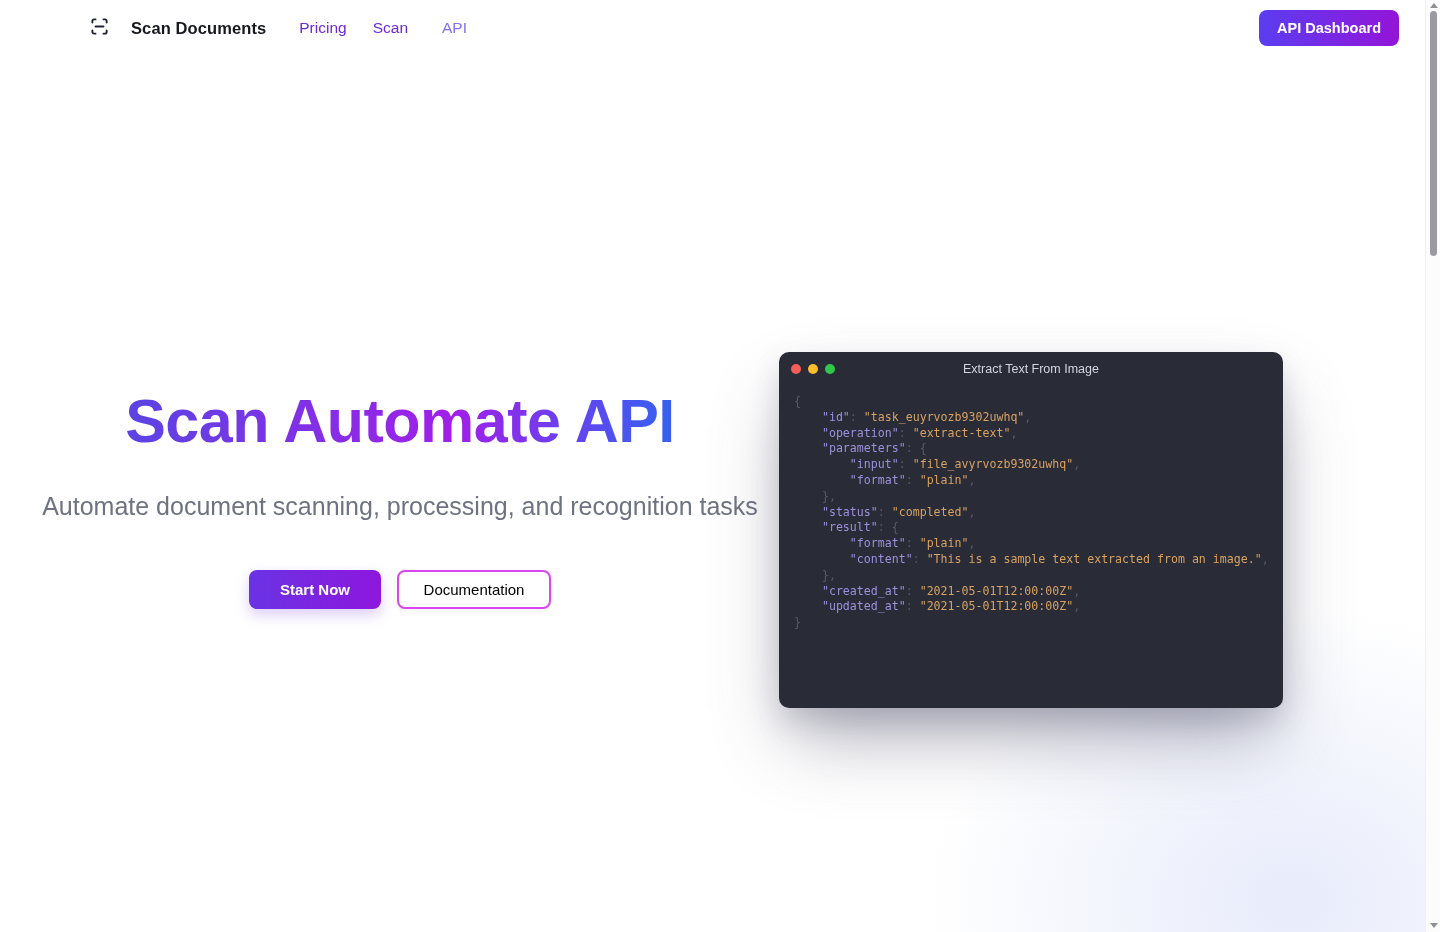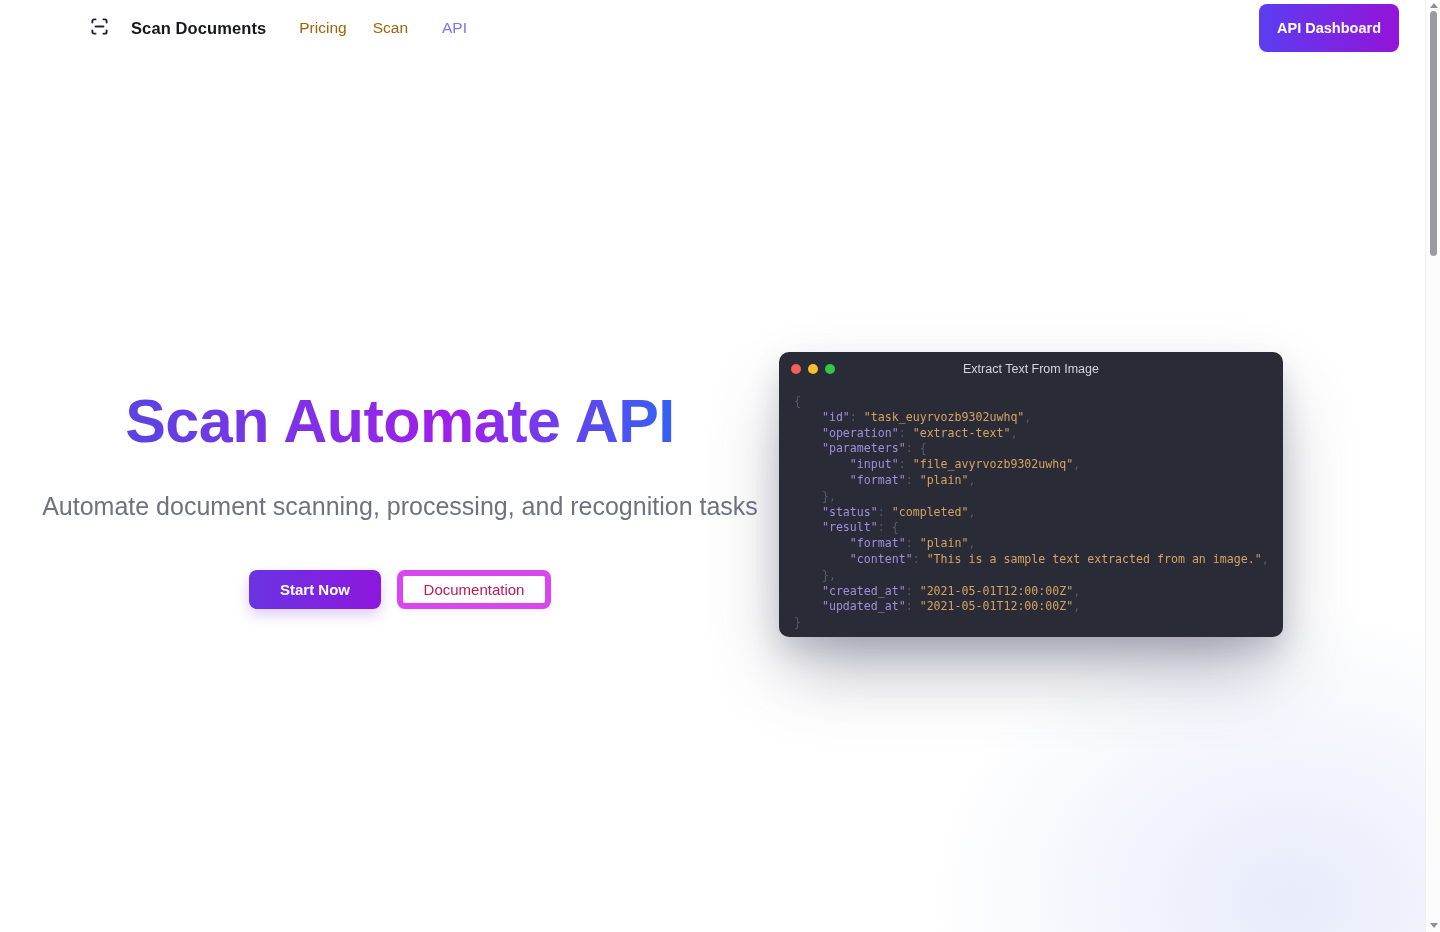--- a/index.html
+++ b/index.html
@@ -16,25 +16,25 @@
 
   
   .header {
     position: absolute; top: 0; left: 0; right: 15px; height: 56px;
     display: flex; align-items: center; padding: 0 26px 0 90px;
   }
   .brand { display: flex; align-items: center; gap: 22px; cursor: pointer; }
   .brand svg { width: 19px; height: 19px; stroke: #1f2430; }
   .brand-name { font-size: 16.5px; font-weight: 600; color: #16181d; letter-spacing: .1px; }
   .nav { display: flex; align-items: center; gap: 26px; margin-left: 33px; }
-  .nav a { text-decoration: none; font-size: 15.5px; color: #a16207; cursor: pointer; }
+  .nav a { text-decoration: none; font-size: 15.5px; color: #6d28d9; cursor: pointer; }
   .nav a.active { color: #8071f1; margin-left: 8px; }
   .spacer { flex: 1; }
   .cta-btn {
-    height: 48px; padding: 0 18px; border: none; border-radius: 8px;
+    height: 36px; padding: 0 18px; border: none; border-radius: 8px;
     background: linear-gradient(90deg, #5b3df0, #9414d8);
     color: #fff; font-size: 14.5px; font-weight: 700; cursor: pointer;
     font-family: "Liberation Sans", sans-serif;
   }
 
   
   .hero-left { position: absolute; left: 0; top: 388px; width: 800px; text-align: center; }
   .hero-title {
     font-size: 61px; font-weight: 700; letter-spacing: -0.5px; line-height: 1.1;
     background: linear-gradient(90deg, #5d43e3 2%, #a11fe9 60%, #3760f2 98%);
@@ -43,27 +43,27 @@
   }
   .hero-sub { margin-top: 37px; font-size: 25px; color: #6f7280; }
   .hero-actions { margin-top: 49px; display: flex; justify-content: center; gap: 16px; }
   .btn { height: 39px; border-radius: 8px; font-size: 15px; cursor: pointer; font-family: "Liberation Sans", sans-serif; }
   .btn-primary {
     width: 132px; border: none; color: #fff; font-weight: 600;
     background: linear-gradient(90deg, #6a33e4, #8e17dd);
     box-shadow: 0 6px 14px rgba(120,60,220,0.25);
   }
   .btn-secondary {
-    width: 154px; background: #fff; border: 6px solid #d946ef; color: #be185d; font-weight: 500;
+    width: 154px; background: #fff; border: 2px solid #d946ef; color: #000000; font-weight: 500;
     box-shadow: 0 2px 5px rgba(20,20,40,0.06);
   }
 
   
   .code-window {
-    position: absolute; left: 779px; top: 352px; width: 504px; height: 285px;
+    position: absolute; left: 779px; top: 352px; width: 504px; height: 356px;
     background: #292b37; border-radius: 10px; overflow: hidden;
     box-shadow: 0 38px 70px -12px rgba(70,70,100,0.45), 0 14px 28px rgba(70,70,100,0.18);
   }
   .titlebar { position: relative; height: 34px; display: flex; align-items: center; padding: 0 12px; }
   .lights { display: flex; gap: 7px; }
   .light { width: 10px; height: 10px; border-radius: 50%; cursor: pointer; }
   .win-title {
     position: absolute; left: 0; right: 0; text-align: center;
     font-size: 12.5px; color: #d2d4de;
   }

